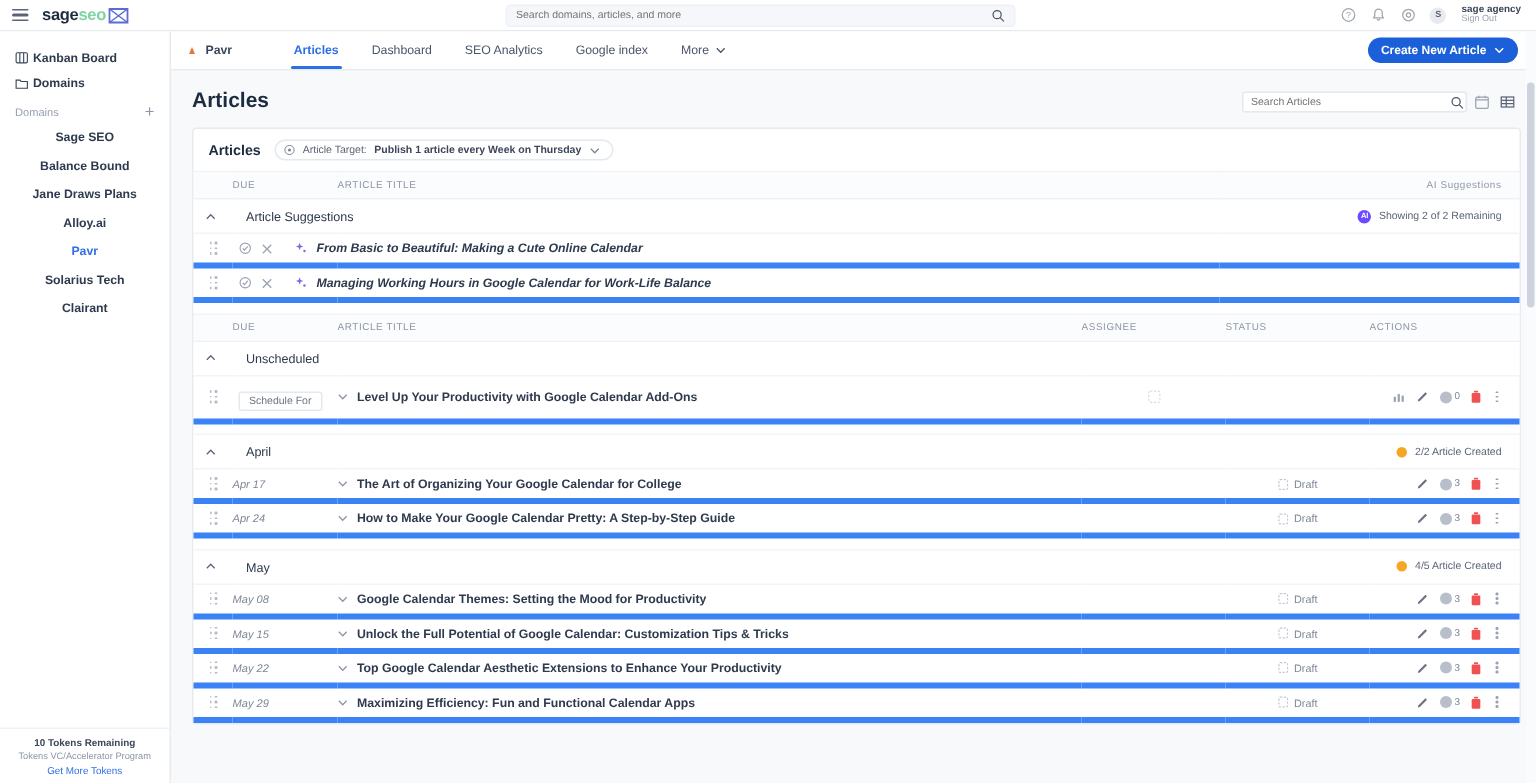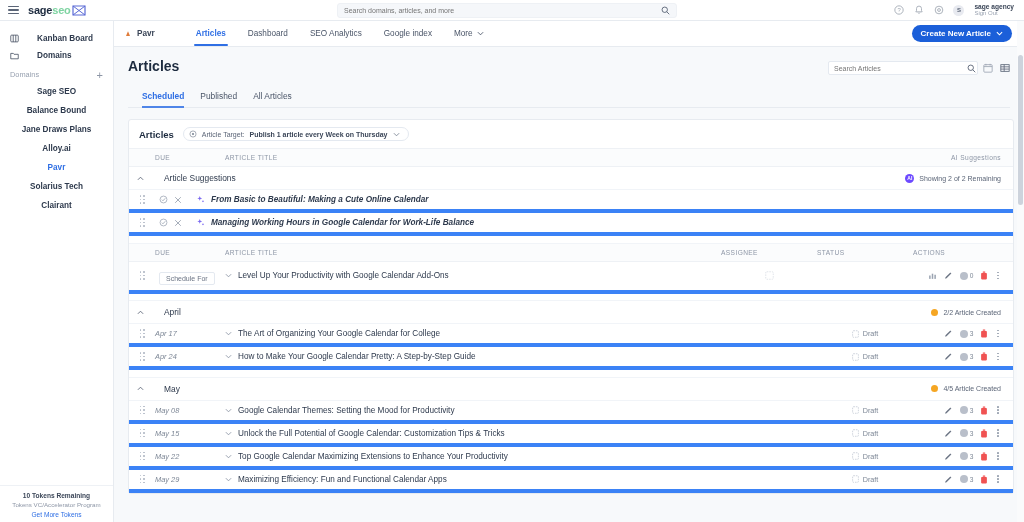--- a/index.html
+++ b/index.html
@@ -61,21 +61,21 @@
 
   
   .sidebar {
     width: 114px; flex: 0 0 114px;
     background: #ffffff; border-right: 1px solid #e7ebf0;
     display: flex; flex-direction: column;
     position: relative;
   }
   .side-top { padding-top: 9px; }
   .side-link {
-    display: flex; align-items: center; gap: 18px;
+    display: flex; align-items: center; gap: 3px;
     padding: 4px 10px; font-size: 8.2px; font-weight: bold; color: #2e3a4d;
     cursor: pointer;
   }
   .side-section {
     display: flex; align-items: center;
     padding: 6px 10px 3px 10px; font-size: 7.4px; color: #98a1b0;
   }
   .side-section .plus { margin-left: auto; font-size: 11px; color: #8d96a6; line-height: 8px; cursor: pointer; }
   .domain-item {
     padding: 5px 10px; font-size: 8.2px; font-weight: bold; color: #2e3a4d; cursor: pointer; text-align: center;
@@ -188,21 +188,21 @@
   .dot-orange { width: 7px; height: 7px; border-radius: 50%; background: #f5a623; display: inline-block; }
 
   tr.item td { border-bottom: 4px solid #3b82f6; padding: 5px 0; vertical-align: middle; }
   .dots6 {
     width: 5px; height: 9px; display: grid; grid-template-columns: 1.6px 1.6px;
     grid-template-rows: repeat(3, 1.6px); gap: 2px; margin: 0 auto; cursor: grab;
   }
   .dots6 span { background: #b3bac6; border-radius: 50%; display: block; }
   .due { font-size: 7.4px; color: #7d8796; font-style: italic; padding-left: 6px; }
   .title-cell { display: flex; align-items: center; gap: 6px; }
-  .title-txt { font-size: 8.2px; font-weight: normal; color: #2e3a4d; cursor: pointer; }
+  .title-txt { font-size: 8.2px; font-weight: bold; color: #2e3a4d; cursor: pointer; }
   .title-sugg { font-size: 8.2px; font-weight: bold; font-style: italic; color: #2e3a4d; cursor: pointer; }
   .status-cell { display: flex; align-items: center; gap: 4px; justify-content: center; font-size: 7.2px; color: #7d8796; }
   .assignee-cell { display: flex; align-items: center; justify-content: center; }
   .actions-cell { display: flex; align-items: center; justify-content: flex-end; gap: 7px; padding-right: 12px; }
   .badge-count { display: flex; align-items: center; gap: 2px; font-size: 6.6px; color: #7d8796; }
   .circle-gray { width: 8px; height: 8px; border-radius: 50%; background: #b9bfca; display: inline-block; }
   .kebab { display: flex; flex-direction: column; gap: 1.3px; align-items: center; cursor: pointer; padding: 0 2px;}
   .kebab span { width: 1.7px; height: 1.7px; border-radius: 50%; background: #9aa3b1; display: block; }
   .sugg-actions { display: flex; align-items: center; gap: 7px; padding-left: 4px;}
   .ai-badge {
@@ -397,25 +397,20 @@
           <span>
             <svg width="10" height="10" viewBox="0 0 12 12">
               <rect x="1" y="2" width="10" height="8" fill="none" stroke="#5b6577" stroke-width="1"></rect>
               <line x1="1" y1="4.6" x2="11" y2="4.6" stroke="#5b6577" stroke-width="1"></line>
               <line x1="1" y1="7.3" x2="11" y2="7.3" stroke="#5b6577" stroke-width="1"></line>
               <line x1="5" y1="2" x2="5" y2="10" stroke="#5b6577" stroke-width="1"></line>
             </svg>
           </span>
         </div>
 
-        <div class="sub-tabs">
-          <div class="sub-tab active">Scheduled</div>
-          <div class="sub-tab">Published</div>
-          <div class="sub-tab">All Articles</div>
-        </div>
       </div>
 
       <div class="scroll-area">
         <div class="card">
 
           <div class="card-head">
             <div class="ttl">Articles</div>
             <div class="target-pill">
               <span>
                 <svg width="8" height="8" viewBox="0 0 12 12">
@@ -560,247 +555,262 @@
                 <th></th>
                 <th>DUE</th>
                 <th>ARTICLE TITLE</th>
                 <th class="c">ASSIGNEE</th>
                 <th class="c">STATUS</th>
                 <th class="c">ACTIONS</th>
               </tr>
             </thead>
             <tbody>
 
-
-              <tr class="item">
-                <td>
-                  <div class="dots6">
-                    <span></span>
-                      <span></span>
-                      <span></span>
-                      <span></span>
-                      <span></span>
-                      <span></span>
-                  </div>
-                </td>
-                <td style="padding-left:4px">
-                  <button class="sched-btn">Schedule For</button>
-                </td>
-                <td>
-                  <div class="title-cell">
-                    <span>
-                      <svg width="7" height="5" viewBox="0 0 8 5">
-                          <path d="M1 1 L4 4 L7 1" fill="none" stroke="#8d96a6" stroke-width="1"></path>
-                        </svg>
-                    </span>
-                    <span class="title-txt">Level Up Your Productivity with Google Calendar Add-Ons</span>
-                  </div>
-                </td>
-                <td>
-                  <div class="assignee-cell">
-                    <span>
-                      <svg width="9" height="9" viewBox="0 0 12 12">
-                        <rect x="1" y="1" width="10" height="10" rx="1.4" fill="none" stroke="#d6dbe3" stroke-width="1" stroke-dasharray="2 1.4"></rect>
-                      </svg>
-                    </span>
-                  </div>
-                </td>
-                <td>
-                    <div class="status-cell"></div>
-                  </td>
-                <td>
-                  <div class="actions-cell">
-                    <span>
-                      <svg width="9" height="9" viewBox="0 0 12 12">
-                        <rect x="1.5" y="6" width="2" height="4.5" fill="#9aa3b1"></rect>
-                        <rect x="5" y="3.6" width="2" height="6.9" fill="#9aa3b1"></rect>
-                        <rect x="8.5" y="5" width="2" height="5.5" fill="#9aa3b1"></rect>
-                      </svg>
-                    </span>
-                    <span>
-                      <svg width="9" height="9" viewBox="0 0 12 12">
-                        <path d="M2 9.4 L8.4 3 L9.8 4.4 L3.4 10.8 L1.6 11.2 Z" fill="#6b7484" transform="translate(0,-1)"></path>
-                      </svg>
-                    </span>
-                    <span class="badge-count">
-                      <span class="circle-gray"></span>
-                      <span>0</span>
-                    </span>
-                    <span>
-                      <svg width="8" height="9" viewBox="0 0 10 11">
-                        <rect x="1.4" y="2.4" width="7.2" height="8" rx="1" fill="#f05252"></rect>
-                        <rect x="3.3" y="0.6" width="3.4" height="1.4" rx=".5" fill="#f05252"></rect>
-                      </svg>
-                    </span>
-                    <span class="kebab">
-                      <span></span>
-                        <span></span>
-                        <span></span>
-                    </span>
-                  </div>
-                </td>
-              </tr>
-
-              <tr class="spacer-row">
-                  <td colspan="6"></td>
-                </tr>
-
               <tr class="group-row">
                 <td colspan="3">
                   <div class="group-label">
                     <span style="padding-left:8px">
                       <svg width="7" height="5" viewBox="0 0 8 5">
                           <path d="M1 4 L4 1 L7 4" fill="none" stroke="#5b6577" stroke-width="1"></path>
                         </svg>
                     </span>
-                    <span>April</span>
+                    <span>Unscheduled</span>
                   </div>
                 </td>
                 <td colspan="3">
-                  <div class="group-right">
-                    <span class="dot-orange"></span>
-                    <span>2/2 Article Created</span>
-                  </div>
+                  <div class="group-right"></div>
                 </td>
               </tr>
 
               <tr class="item">
                 <td>
-                    <div class="dots6">
-                      <span></span>
-                      <span></span>
-                      <span></span>
-                      <span></span>
-                      <span></span>
-                      <span></span>
-                    </div>
-                  </td>
-                <td class="due">Apr 17</td>
+                  <div class="dots6">
+                    <span></span>
+                      <span></span>
+                      <span></span>
+                      <span></span>
+                      <span></span>
+                      <span></span>
+                  </div>
+                </td>
+                <td style="padding-left:4px">
+                  <button class="sched-btn">Schedule For</button>
+                </td>
                 <td>
                   <div class="title-cell">
                     <span>
-                        <svg width="7" height="5" viewBox="0 0 8 5">
+                      <svg width="7" height="5" viewBox="0 0 8 5">
                           <path d="M1 1 L4 4 L7 1" fill="none" stroke="#8d96a6" stroke-width="1"></path>
                         </svg>
-                      </span>
-                    <span class="title-txt">The Art of Organizing Your Google Calendar for College</span>
-                  </div>
-                </td>
-                <td>
-                    <div class="assignee-cell"></div>
-                  </td>
-                <td>
-                  <div class="status-cell">
-                    <span>
-                      <svg width="7" height="8" viewBox="0 0 9 10">
-                          <rect x=".8" y=".8" width="7.4" height="8.4" rx="1" fill="none" stroke="#c3c9d3" stroke-width="1" stroke-dasharray="2 1.2"></rect>
-                        </svg>
-                    </span>
-                    <span>Draft</span>
-                  </div>
-                </td>
+                    </span>
+                    <span class="title-txt">Level Up Your Productivity with Google Calendar Add-Ons</span>
+                  </div>
+                </td>
+                <td>
+                  <div class="assignee-cell">
+                    <span>
+                      <svg width="9" height="9" viewBox="0 0 12 12">
+                        <rect x="1" y="1" width="10" height="10" rx="1.4" fill="none" stroke="#d6dbe3" stroke-width="1" stroke-dasharray="2 1.4"></rect>
+                      </svg>
+                    </span>
+                  </div>
+                </td>
+                <td>
+                    <div class="status-cell"></div>
+                  </td>
                 <td>
                   <div class="actions-cell">
                     <span>
-                        <svg width="9" height="9" viewBox="0 0 12 12">
-                          <path d="M2 9.4 L8.4 3 L9.8 4.4 L3.4 10.8 L1.6 11.2 Z" fill="#6b7484" transform="translate(0,-1)"></path>
-                        </svg>
-                      </span>
+                      <svg width="9" height="9" viewBox="0 0 12 12">
+                        <rect x="1.5" y="6" width="2" height="4.5" fill="#9aa3b1"></rect>
+                        <rect x="5" y="3.6" width="2" height="6.9" fill="#9aa3b1"></rect>
+                        <rect x="8.5" y="5" width="2" height="5.5" fill="#9aa3b1"></rect>
+                      </svg>
+                    </span>
+                    <span>
+                      <svg width="9" height="9" viewBox="0 0 12 12">
+                        <path d="M2 9.4 L8.4 3 L9.8 4.4 L3.4 10.8 L1.6 11.2 Z" fill="#6b7484" transform="translate(0,-1)"></path>
+                      </svg>
+                    </span>
                     <span class="badge-count">
                       <span class="circle-gray"></span>
-                      <span>3</span>
-                    </span>
-                    <span>
-                        <svg width="8" height="9" viewBox="0 0 10 11">
-                          <rect x="1.4" y="2.4" width="7.2" height="8" rx="1" fill="#f05252"></rect>
-                          <rect x="3.3" y="0.6" width="3.4" height="1.4" rx=".5" fill="#f05252"></rect>
-                        </svg>
-                      </span>
+                      <span>0</span>
+                    </span>
+                    <span>
+                      <svg width="8" height="9" viewBox="0 0 10 11">
+                        <rect x="1.4" y="2.4" width="7.2" height="8" rx="1" fill="#f05252"></rect>
+                        <rect x="3.3" y="0.6" width="3.4" height="1.4" rx=".5" fill="#f05252"></rect>
+                      </svg>
+                    </span>
                     <span class="kebab">
-                        <span></span>
-                        <span></span>
-                        <span></span>
-                      </span>
-                  </div>
-                </td>
-              </tr>
-
-              <tr class="item">
-                <td>
-                    <div class="dots6">
-                      <span></span>
-                      <span></span>
-                      <span></span>
-                      <span></span>
-                      <span></span>
-                      <span></span>
-                    </div>
-                  </td>
-                <td class="due">Apr 24</td>
-                <td>
-                  <div class="title-cell">
-                    <span>
-                        <svg width="7" height="5" viewBox="0 0 8 5">
-                          <path d="M1 1 L4 4 L7 1" fill="none" stroke="#8d96a6" stroke-width="1"></path>
-                        </svg>
-                      </span>
-                    <span class="title-txt">How to Make Your Google Calendar Pretty: A Step-by-Step Guide</span>
-                  </div>
-                </td>
-                <td>
-                    <div class="assignee-cell"></div>
-                  </td>
-                <td>
-                  <div class="status-cell">
-                    <span>
-                        <svg width="7" height="8" viewBox="0 0 9 10">
-                          <rect x=".8" y=".8" width="7.4" height="8.4" rx="1" fill="none" stroke="#c3c9d3" stroke-width="1" stroke-dasharray="2 1.2"></rect>
-                        </svg>
-                      </span>
-                    <span>Draft</span>
-                  </div>
-                </td>
-                <td>
-                  <div class="actions-cell">
-                    <span>
-                        <svg width="9" height="9" viewBox="0 0 12 12">
-                          <path d="M2 9.4 L8.4 3 L9.8 4.4 L3.4 10.8 L1.6 11.2 Z" fill="#6b7484" transform="translate(0,-1)"></path>
-                        </svg>
-                      </span>
-                    <span class="badge-count">
-                      <span class="circle-gray"></span>
-                      <span>3</span>
-                    </span>
-                    <span>
-                        <svg width="8" height="9" viewBox="0 0 10 11">
-                          <rect x="1.4" y="2.4" width="7.2" height="8" rx="1" fill="#f05252"></rect>
-                          <rect x="3.3" y="0.6" width="3.4" height="1.4" rx=".5" fill="#f05252"></rect>
-                        </svg>
-                      </span>
-                    <span class="kebab">
-                        <span></span>
-                        <span></span>
-                        <span></span>
-                      </span>
+                      <span></span>
+                        <span></span>
+                        <span></span>
+                    </span>
                   </div>
                 </td>
               </tr>
 
               <tr class="spacer-row">
                   <td colspan="6"></td>
                 </tr>
 
               <tr class="group-row">
                 <td colspan="3">
                   <div class="group-label">
                     <span style="padding-left:8px">
                       <svg width="7" height="5" viewBox="0 0 8 5">
                           <path d="M1 4 L4 1 L7 4" fill="none" stroke="#5b6577" stroke-width="1"></path>
                         </svg>
                     </span>
+                    <span>April</span>
+                  </div>
+                </td>
+                <td colspan="3">
+                  <div class="group-right">
+                    <span class="dot-orange"></span>
+                    <span>2/2 Article Created</span>
+                  </div>
+                </td>
+              </tr>
+
+              <tr class="item">
+                <td>
+                    <div class="dots6">
+                      <span></span>
+                      <span></span>
+                      <span></span>
+                      <span></span>
+                      <span></span>
+                      <span></span>
+                    </div>
+                  </td>
+                <td class="due">Apr 17</td>
+                <td>
+                  <div class="title-cell">
+                    <span>
+                        <svg width="7" height="5" viewBox="0 0 8 5">
+                          <path d="M1 1 L4 4 L7 1" fill="none" stroke="#8d96a6" stroke-width="1"></path>
+                        </svg>
+                      </span>
+                    <span class="title-txt">The Art of Organizing Your Google Calendar for College</span>
+                  </div>
+                </td>
+                <td>
+                    <div class="assignee-cell"></div>
+                  </td>
+                <td>
+                  <div class="status-cell">
+                    <span>
+                      <svg width="7" height="8" viewBox="0 0 9 10">
+                          <rect x=".8" y=".8" width="7.4" height="8.4" rx="1" fill="none" stroke="#c3c9d3" stroke-width="1" stroke-dasharray="2 1.2"></rect>
+                        </svg>
+                    </span>
+                    <span>Draft</span>
+                  </div>
+                </td>
+                <td>
+                  <div class="actions-cell">
+                    <span>
+                        <svg width="9" height="9" viewBox="0 0 12 12">
+                          <path d="M2 9.4 L8.4 3 L9.8 4.4 L3.4 10.8 L1.6 11.2 Z" fill="#6b7484" transform="translate(0,-1)"></path>
+                        </svg>
+                      </span>
+                    <span class="badge-count">
+                      <span class="circle-gray"></span>
+                      <span>3</span>
+                    </span>
+                    <span>
+                        <svg width="8" height="9" viewBox="0 0 10 11">
+                          <rect x="1.4" y="2.4" width="7.2" height="8" rx="1" fill="#f05252"></rect>
+                          <rect x="3.3" y="0.6" width="3.4" height="1.4" rx=".5" fill="#f05252"></rect>
+                        </svg>
+                      </span>
+                    <span class="kebab">
+                        <span></span>
+                        <span></span>
+                        <span></span>
+                      </span>
+                  </div>
+                </td>
+              </tr>
+
+              <tr class="item">
+                <td>
+                    <div class="dots6">
+                      <span></span>
+                      <span></span>
+                      <span></span>
+                      <span></span>
+                      <span></span>
+                      <span></span>
+                    </div>
+                  </td>
+                <td class="due">Apr 24</td>
+                <td>
+                  <div class="title-cell">
+                    <span>
+                        <svg width="7" height="5" viewBox="0 0 8 5">
+                          <path d="M1 1 L4 4 L7 1" fill="none" stroke="#8d96a6" stroke-width="1"></path>
+                        </svg>
+                      </span>
+                    <span class="title-txt">How to Make Your Google Calendar Pretty: A Step-by-Step Guide</span>
+                  </div>
+                </td>
+                <td>
+                    <div class="assignee-cell"></div>
+                  </td>
+                <td>
+                  <div class="status-cell">
+                    <span>
+                        <svg width="7" height="8" viewBox="0 0 9 10">
+                          <rect x=".8" y=".8" width="7.4" height="8.4" rx="1" fill="none" stroke="#c3c9d3" stroke-width="1" stroke-dasharray="2 1.2"></rect>
+                        </svg>
+                      </span>
+                    <span>Draft</span>
+                  </div>
+                </td>
+                <td>
+                  <div class="actions-cell">
+                    <span>
+                        <svg width="9" height="9" viewBox="0 0 12 12">
+                          <path d="M2 9.4 L8.4 3 L9.8 4.4 L3.4 10.8 L1.6 11.2 Z" fill="#6b7484" transform="translate(0,-1)"></path>
+                        </svg>
+                      </span>
+                    <span class="badge-count">
+                      <span class="circle-gray"></span>
+                      <span>3</span>
+                    </span>
+                    <span>
+                        <svg width="8" height="9" viewBox="0 0 10 11">
+                          <rect x="1.4" y="2.4" width="7.2" height="8" rx="1" fill="#f05252"></rect>
+                          <rect x="3.3" y="0.6" width="3.4" height="1.4" rx=".5" fill="#f05252"></rect>
+                        </svg>
+                      </span>
+                    <span class="kebab">
+                        <span></span>
+                        <span></span>
+                        <span></span>
+                      </span>
+                  </div>
+                </td>
+              </tr>
+
+              <tr class="spacer-row">
+                  <td colspan="6"></td>
+                </tr>
+
+              <tr class="group-row">
+                <td colspan="3">
+                  <div class="group-label">
+                    <span style="padding-left:8px">
+                      <svg width="7" height="5" viewBox="0 0 8 5">
+                          <path d="M1 4 L4 1 L7 4" fill="none" stroke="#5b6577" stroke-width="1"></path>
+                        </svg>
+                    </span>
                     <span>May</span>
                   </div>
                 </td>
                 <td colspan="3">
                   <div class="group-right">
                     <span class="dot-orange"></span>
                     <span>4/5 Article Created</span>
                   </div>
                 </td>
               </tr>
@@ -939,21 +949,21 @@
                     </div>
                   </td>
                 <td class="due">May 22</td>
                 <td>
                   <div class="title-cell">
                     <span>
                         <svg width="7" height="5" viewBox="0 0 8 5">
                           <path d="M1 1 L4 4 L7 1" fill="none" stroke="#8d96a6" stroke-width="1"></path>
                         </svg>
                       </span>
-                    <span class="title-txt">Top Google Calendar Maximizing Extensions to Enhance Your Productivity</span>
+                    <span class="title-txt">Top Google Calendar Aesthetic Extensions to Enhance Your Productivity</span>
                   </div>
                 </td>
                 <td>
                     <div class="assignee-cell"></div>
                   </td>
                 <td>
                   <div class="status-cell">
                     <span>
                         <svg width="7" height="8" viewBox="0 0 9 10">
                           <rect x=".8" y=".8" width="7.4" height="8.4" rx="1" fill="none" stroke="#c3c9d3" stroke-width="1" stroke-dasharray="2 1.2"></rect>

